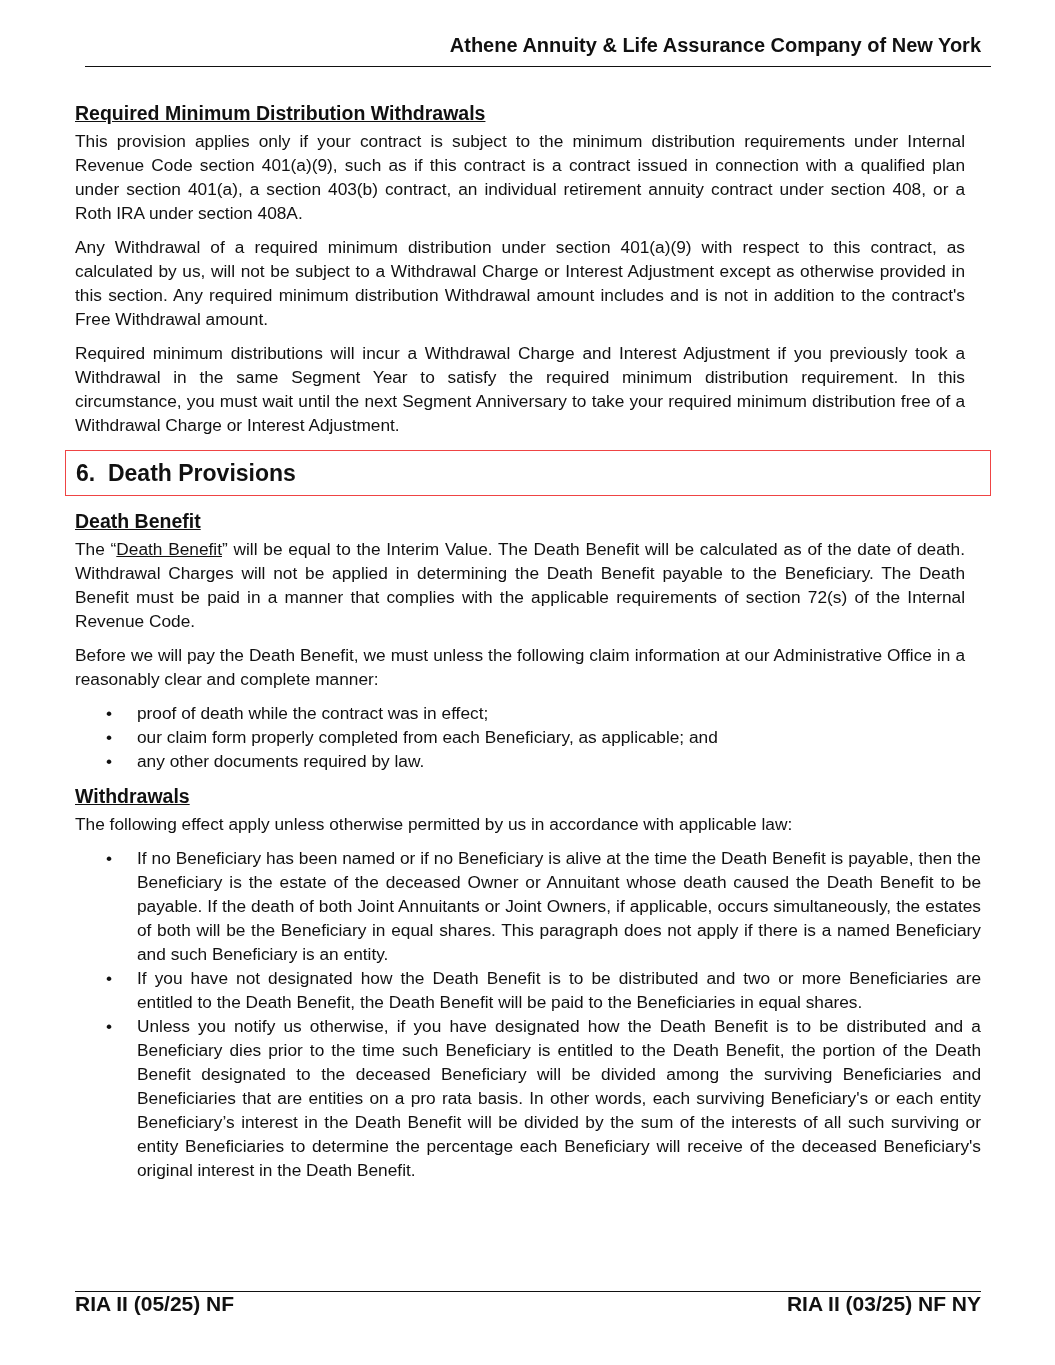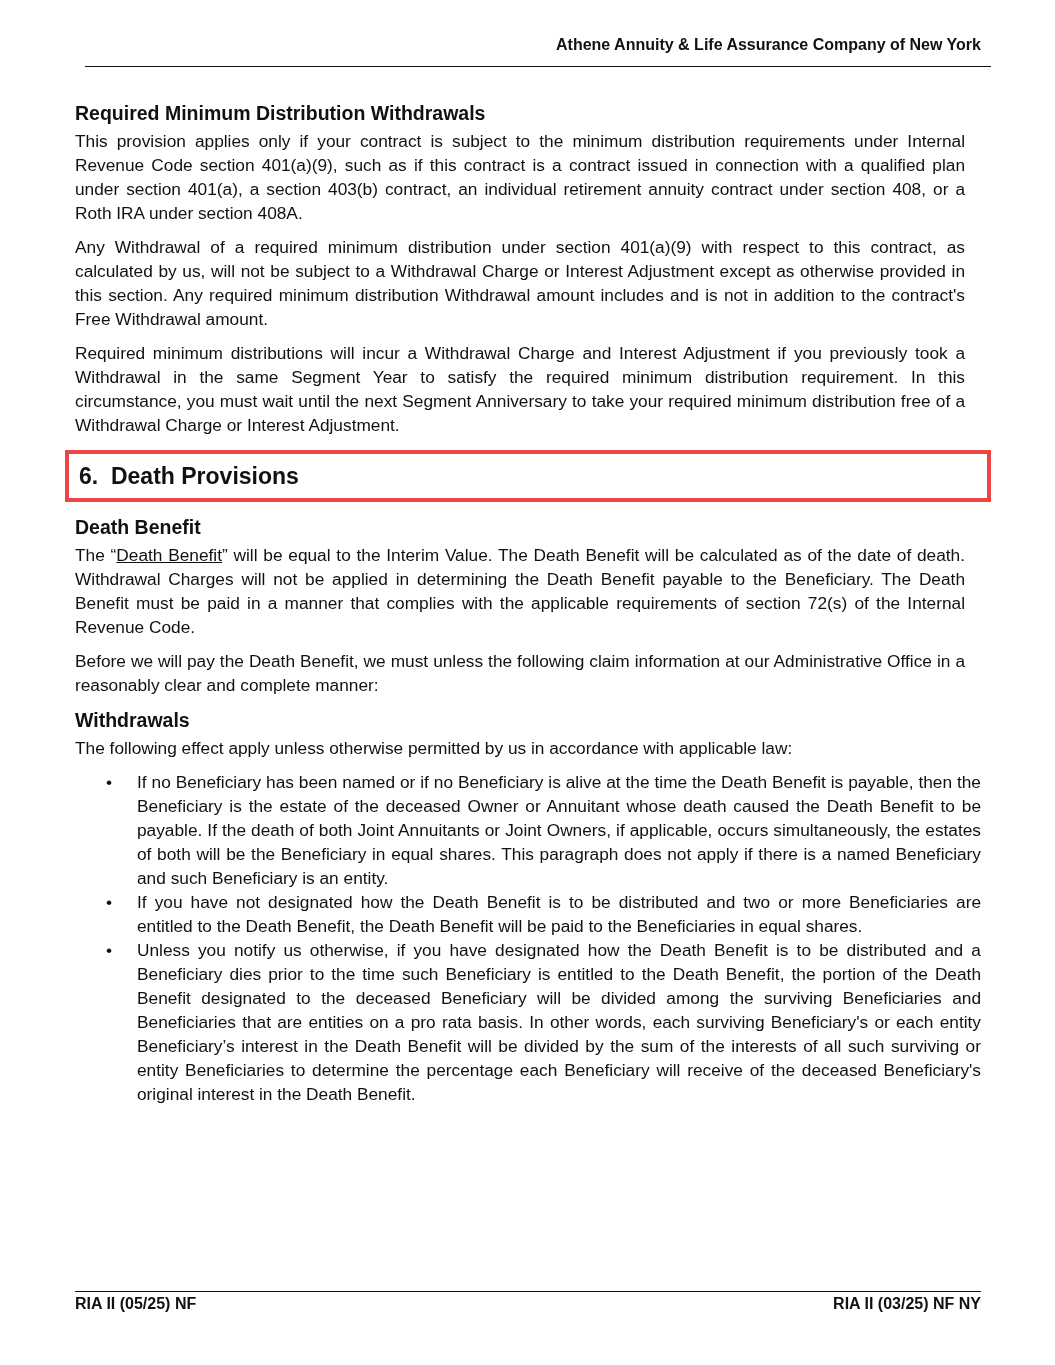--- a/index.html
+++ b/index.html
@@ -2,57 +2,58 @@
 <html><head>
 <meta charset="utf-8">
 <style>
   html, body { margin:0; padding:0; background:#ffffff; }
   body {
     width:1055px; height:1365px; position:relative; overflow:hidden;
     font-family:"Liberation Sans", sans-serif; color:#111111;
   }
   .header {
     position:absolute; left:85px; top:34px; width:906px;
-    text-align:right; font-weight:bold; font-size:16px; line-height:22px;
+    text-align:right; font-weight:bold; font-size:20px; line-height:22px;
     padding-right:10px; box-sizing:border-box;
   }
   .header-rule {
     position:absolute; left:85px; top:66px; width:906px; height:0;
     border-top:1.5px solid #111;
   }
   .content {
     position:absolute; left:75px; top:100px; width:906px;
     font-size:17.3px; line-height:24px; text-align:justify;
   }
   h3 {
     font-size:19.5px; font-weight:bold; margin:0 0 3px 0; line-height:26px;
     text-align:left;
+    text-decoration:underline;
   }
   p { margin:0 16px 10px 0; }
   .section-box {
-    border:4px solid #ef4444; margin:13px -10px 12px -10px; padding:6px 10px;
+    border:1px solid #ef4444; margin:13px -10px 12px -10px; padding:6px 10px;
     height:32px; box-sizing:content-box;
   }
   .section-box h2 {
     margin:0; font-size:23px; line-height:32px; font-weight:bold; text-align:left;
   }
   ul.bullets { list-style:none; margin:0 0 10px 0; padding:0; }
   ul.bullets li { position:relative; padding-left:62px; }
   ul.bullets li::before {
     content:"\2022"; position:absolute; left:31px; top:0;
   }
   .u { text-decoration:underline; }
   .footer-rule {
     position:absolute; left:75px; top:1291px; width:906px; height:0;
     border-top:1.5px solid #111;
   }
   .footer {
     position:absolute; left:75px; top:1294px; width:906px;
     display:flex; justify-content:flex-end; font-weight:bold;
-    font-size:16px; line-height:20px;
+    font-size:21px; line-height:20px;
   }
   .footer span { flex:1; }
   .footer .c { text-align:center; }
   .footer .r { text-align:right; }
 </style>
 </head>
 <body>
 
 <div class="header">Athene Annuity &amp; Life Assurance Company of New York</div>
 <div class="header-rule"></div>
@@ -64,20 +65,25 @@
   <p>Any Withdrawal of a required minimum distribution under section 401(a)(9) with respect to this contract, as calculated by us, will not be subject to a Withdrawal Charge or Interest Adjustment except as otherwise provided in this section. Any required minimum distribution Withdrawal amount includes and is not in addition to the contract's Free Withdrawal amount.</p>
   <p>Required minimum distributions will incur a Withdrawal Charge and Interest Adjustment if you previously took a Withdrawal in the same Segment Year to satisfy the required minimum distribution requirement. In this circumstance, you must wait until the next Segment Anniversary to take your required minimum distribution free of a Withdrawal Charge or Interest Adjustment.</p>
 
   <div class="section-box">
     <h2 style="white-space:pre;">6.  Death Provisions</h2>
   </div>
 
   <h3>Death Benefit</h3>
   <p><span>The “</span><span class="u">Death Benefit</span><span>” will be equal to the Interim Value. The Death Benefit will be calculated as of the date of death. Withdrawal Charges will not be applied in determining the Death Benefit payable to the Beneficiary. The Death Benefit must be paid in a manner that complies with the applicable requirements of section 72(s) of the Internal Revenue Code.</span></p>
   <p>Before we will pay the Death Benefit, we must unless the following claim information at our Administrative Office in a reasonably clear and complete manner:</p>
+  <ul class="bullets">
+    <li>proof of death while the contract was in effect;</li>
+    <li>our claim form properly completed from each Beneficiary, as applicable; and</li>
+    <li>any other documents required by law.</li>
+  </ul>
 
   <h3>Withdrawals</h3>
   <p>The following effect apply unless otherwise permitted by us in accordance with applicable law:</p>
   <ul class="bullets">
     <li>If no Beneficiary has been named or if no Beneficiary is alive at the time the Death Benefit is payable, then the Beneficiary is the estate of the deceased Owner or Annuitant whose death caused the Death Benefit to be payable. If the death of both Joint Annuitants or Joint Owners, if applicable, occurs simultaneously, the estates of both will be the Beneficiary in equal shares. This paragraph does not apply if there is a named Beneficiary and such Beneficiary is an entity.</li>
     <li>If you have not designated how the Death Benefit is to be distributed and two or more Beneficiaries are entitled to the Death Benefit, the Death Benefit will be paid to the Beneficiaries in equal shares.</li>
     <li>Unless you notify us otherwise, if you have designated how the Death Benefit is to be distributed and a Beneficiary dies prior to the time such Beneficiary is entitled to the Death Benefit, the portion of the Death Benefit designated to the deceased Beneficiary will be divided among the surviving Beneficiaries and Beneficiaries that are entities on a pro rata basis. In other words, each surviving Beneficiary's or each entity Beneficiary’s interest in the Death Benefit will be divided by the sum of the interests of all such surviving or entity Beneficiaries to determine the percentage each Beneficiary will receive of the deceased Beneficiary's original interest in the Death Benefit.</li>
   </ul>
 </div>
 

